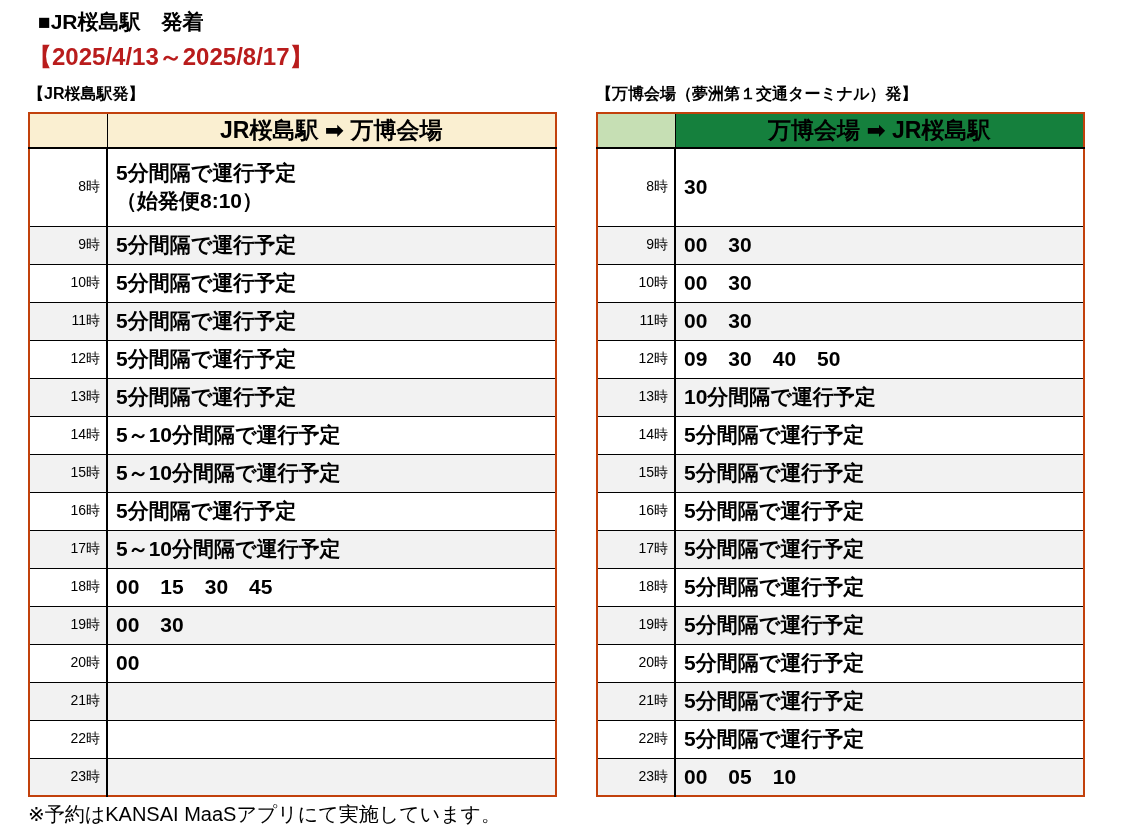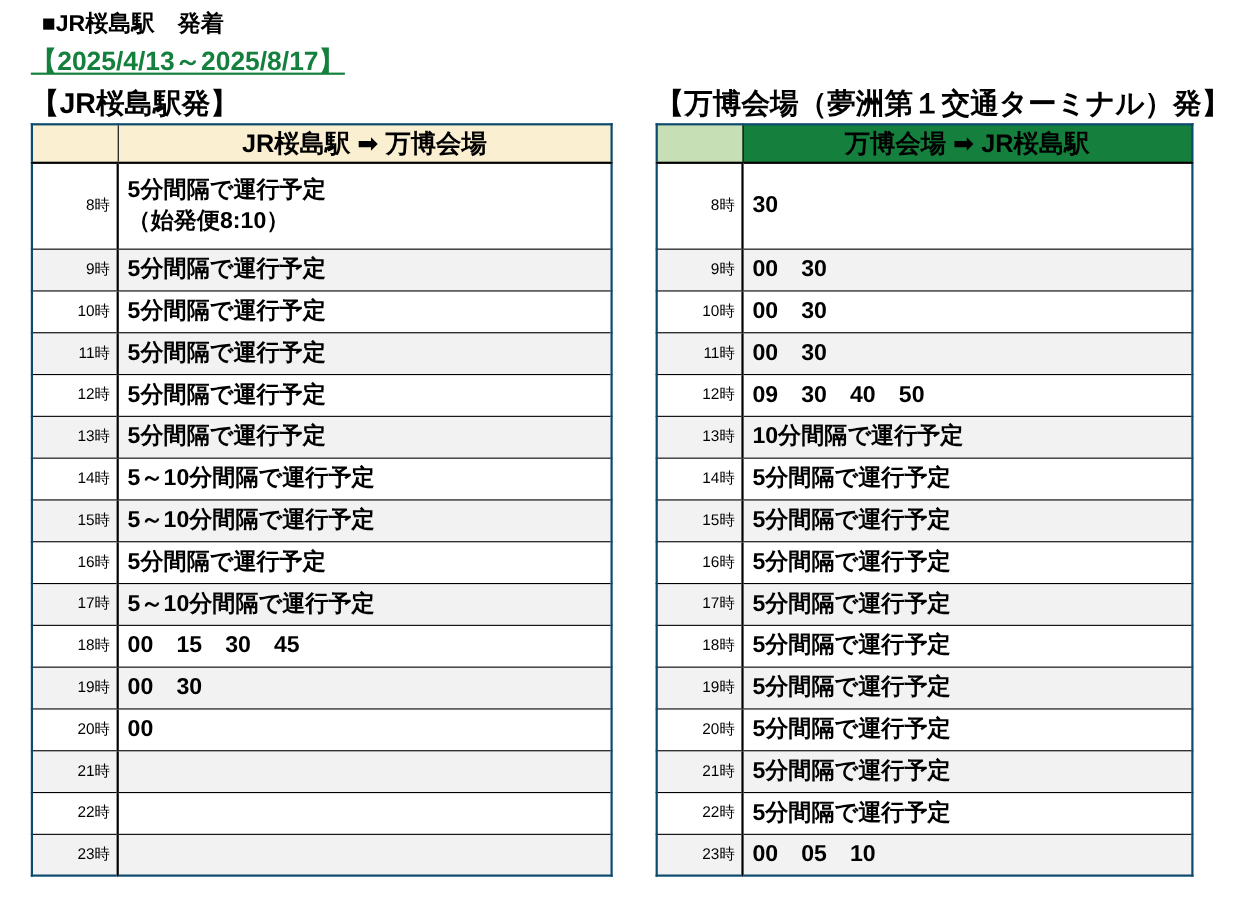--- a/index.html
+++ b/index.html
@@ -27,31 +27,31 @@
     margin: 0 0 9px 0;
   }
 
   .tables { display: flex; align-items: flex-start; gap: 27px; }
   .col { display: flex; flex-direction: column; }
   .col-left  { width: 529px; }
   .col-right { width: 501px; padding-left: 12px; }
 
   .subtitle {
     font-weight: bold;
-    font-size: 26px;
+    font-size: 16px;
     line-height: 26px;
     margin: 0 0 5px 0;
     white-space: nowrap;
   }
 
   table.timetable {
     border-collapse: collapse;
     width: 100%;
     table-layout: fixed;
-    border: 2px solid #0c4a6e;
+    border: 2px solid #c2410c;
   }
   table.timetable th, table.timetable td { border: 1px solid #000; }
 
   .corner-cell, .route-cell {
     height: 35px;
     border-bottom-width: 2px !important;
   }
   .route-cell {
     font-weight: bold;
     font-size: 23px;
@@ -86,21 +86,21 @@
     margin-top: 4px;
   }
 </style>
 </head>
 <body>
 
 <div class="page">
 
   <div class="title">■JR桜島駅　発着</div>
 
-  <div class="period" style="color: #15803d; text-decoration: underline;">【2025/4/13～2025/8/17】</div>
+  <div class="period" style="color: #b91c1c;">【2025/4/13～2025/8/17】</div>
 
   <div class="tables">
 
     <div class="col col-left">
       <div class="subtitle">【JR桜島駅発】</div>
       <table class="timetable">
         <colgroup>
             <col class="hour-col">
             <col>
           </colgroup>
@@ -257,14 +257,15 @@
             <tr>
               <td class="hour">23時</td>
               <td class="times">00　05　10</td>
             </tr>
           </tbody>
       </table>
     </div>
 
   </div>
 
+  <div class="footnote">※予約はKANSAI MaaSアプリにて実施しています。</div>
 
 </div>
 
 </body></html>

